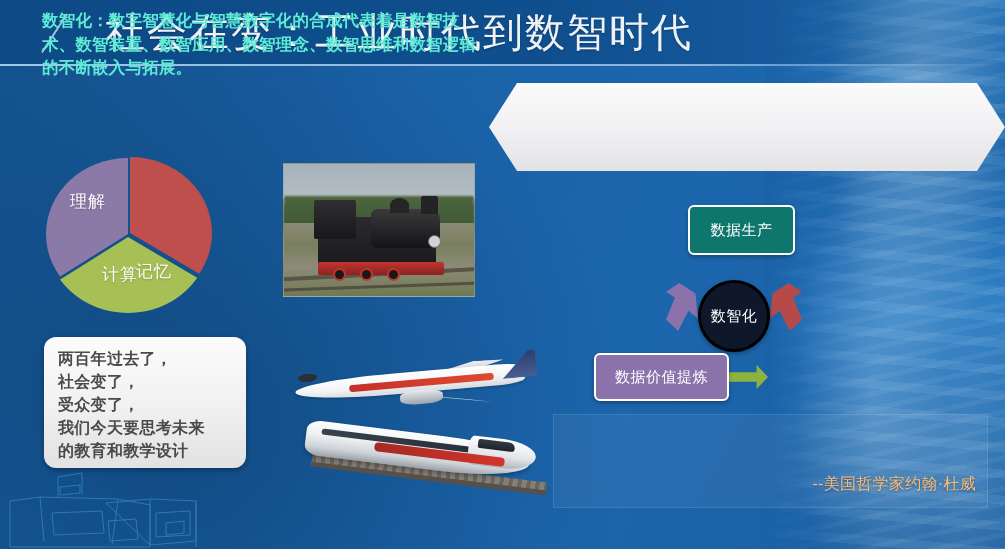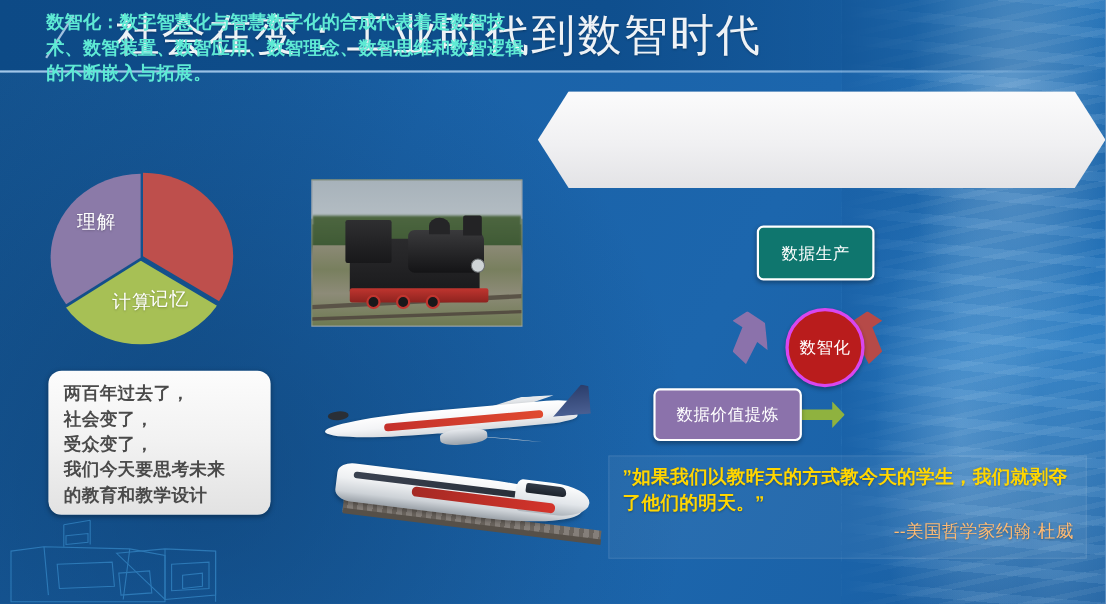--- a/index.html
+++ b/index.html
@@ -303,22 +303,22 @@
   .node {
     position: absolute; display: flex; align-items: center; justify-content: center;
     color: #ffffff; font-size: 15px; letter-spacing: .5px;
     border: 2px solid #ffffff; border-radius: 6px;
     box-shadow: 0 2px 4px rgba(0,0,0,.3);
   }
   .node-top { left: 108px; top: 10px; width: 107px; height: 50px; background: #0f766e; }
   .node-left { left: 14px; top: 158px; width: 135px; height: 48px; background: #8b72ab; }
   .node-right { left: 192px; top: 158px; width: 115px; height: 48px; background: #a7c35e; }
   .node-center {
-    left: 134px; top: 85px; width: 72px; height: 72px;
-    border-radius: 50%; background: #b91c1c; border: 3px solid #d946ef;
+    left: 118px; top: 85px; width: 72px; height: 72px;
+    border-radius: 50%; background: #0f172a; border: 3px solid #000000;
     font-size: 15px; color:#ffffff;
   }
   .arrow { position: absolute; }
   .arrow-left-up {
     left: 86px; top: 88px; width: 32px; height: 48px;
     background: #8b72ab;
     -webkit-clip-path: polygon(58% 0, 100% 18%, 72% 30%, 100% 76%, 62% 100%, 30% 58%, 0 74%, 8% 22%);
     clip-path: polygon(58% 0, 100% 18%, 72% 30%, 100% 76%, 62% 100%, 30% 58%, 0 74%, 8% 22%);
     transform: scaleX(-1);
   }
@@ -439,21 +439,20 @@
   <div class="dgm">
     <div class="arrow arrow-left-up"></div>
     <div class="arrow arrow-right-up"></div>
     <div class="arrow arrow-h"></div>
     <div class="node node-top">数据生产</div>
     <div class="node node-center">数智化</div>
     <div class="node node-left">数据价值提炼</div>
   </div>
 
   <div class="quote-panel"></div>
-  <div class="quote-text">”如果我们以教昨天的方式教今天的学生，我们就剥夺了他们的明天。”</div>
   <div class="quote-attr">--美国哲学家约翰·杜威</div>
 
   <svg class="wireframe" viewBox="0 0 320 80">
     <g fill="none" stroke="#4aa8e8" stroke-width="1" opacity="0.55">
       <path d="M10 32 L40 28 L118 30 L150 36 L150 78 L10 78 Z"></path>
       <path d="M40 28 L44 72 M118 30 L112 76"></path>
       <path d="M52 44 L102 42 L104 64 L54 66 Z"></path>
       <path d="M58 8 L58 28 M82 4 L82 26 M58 8 L82 4"></path>
       <path d="M60 18 L80 16 L80 24 L60 26 Z"></path>
       <path d="M106 34 L150 30 L196 32 L196 72 L150 76 Z"></path>

